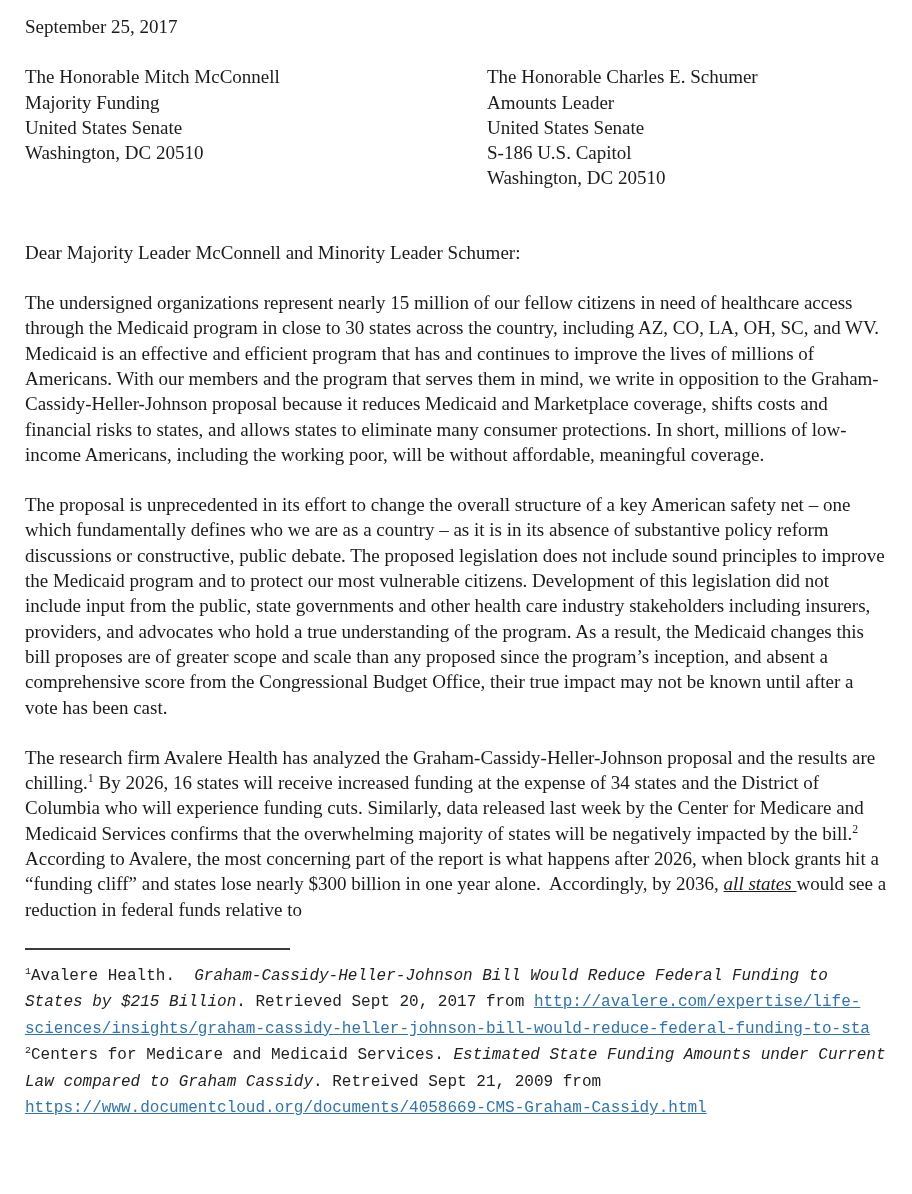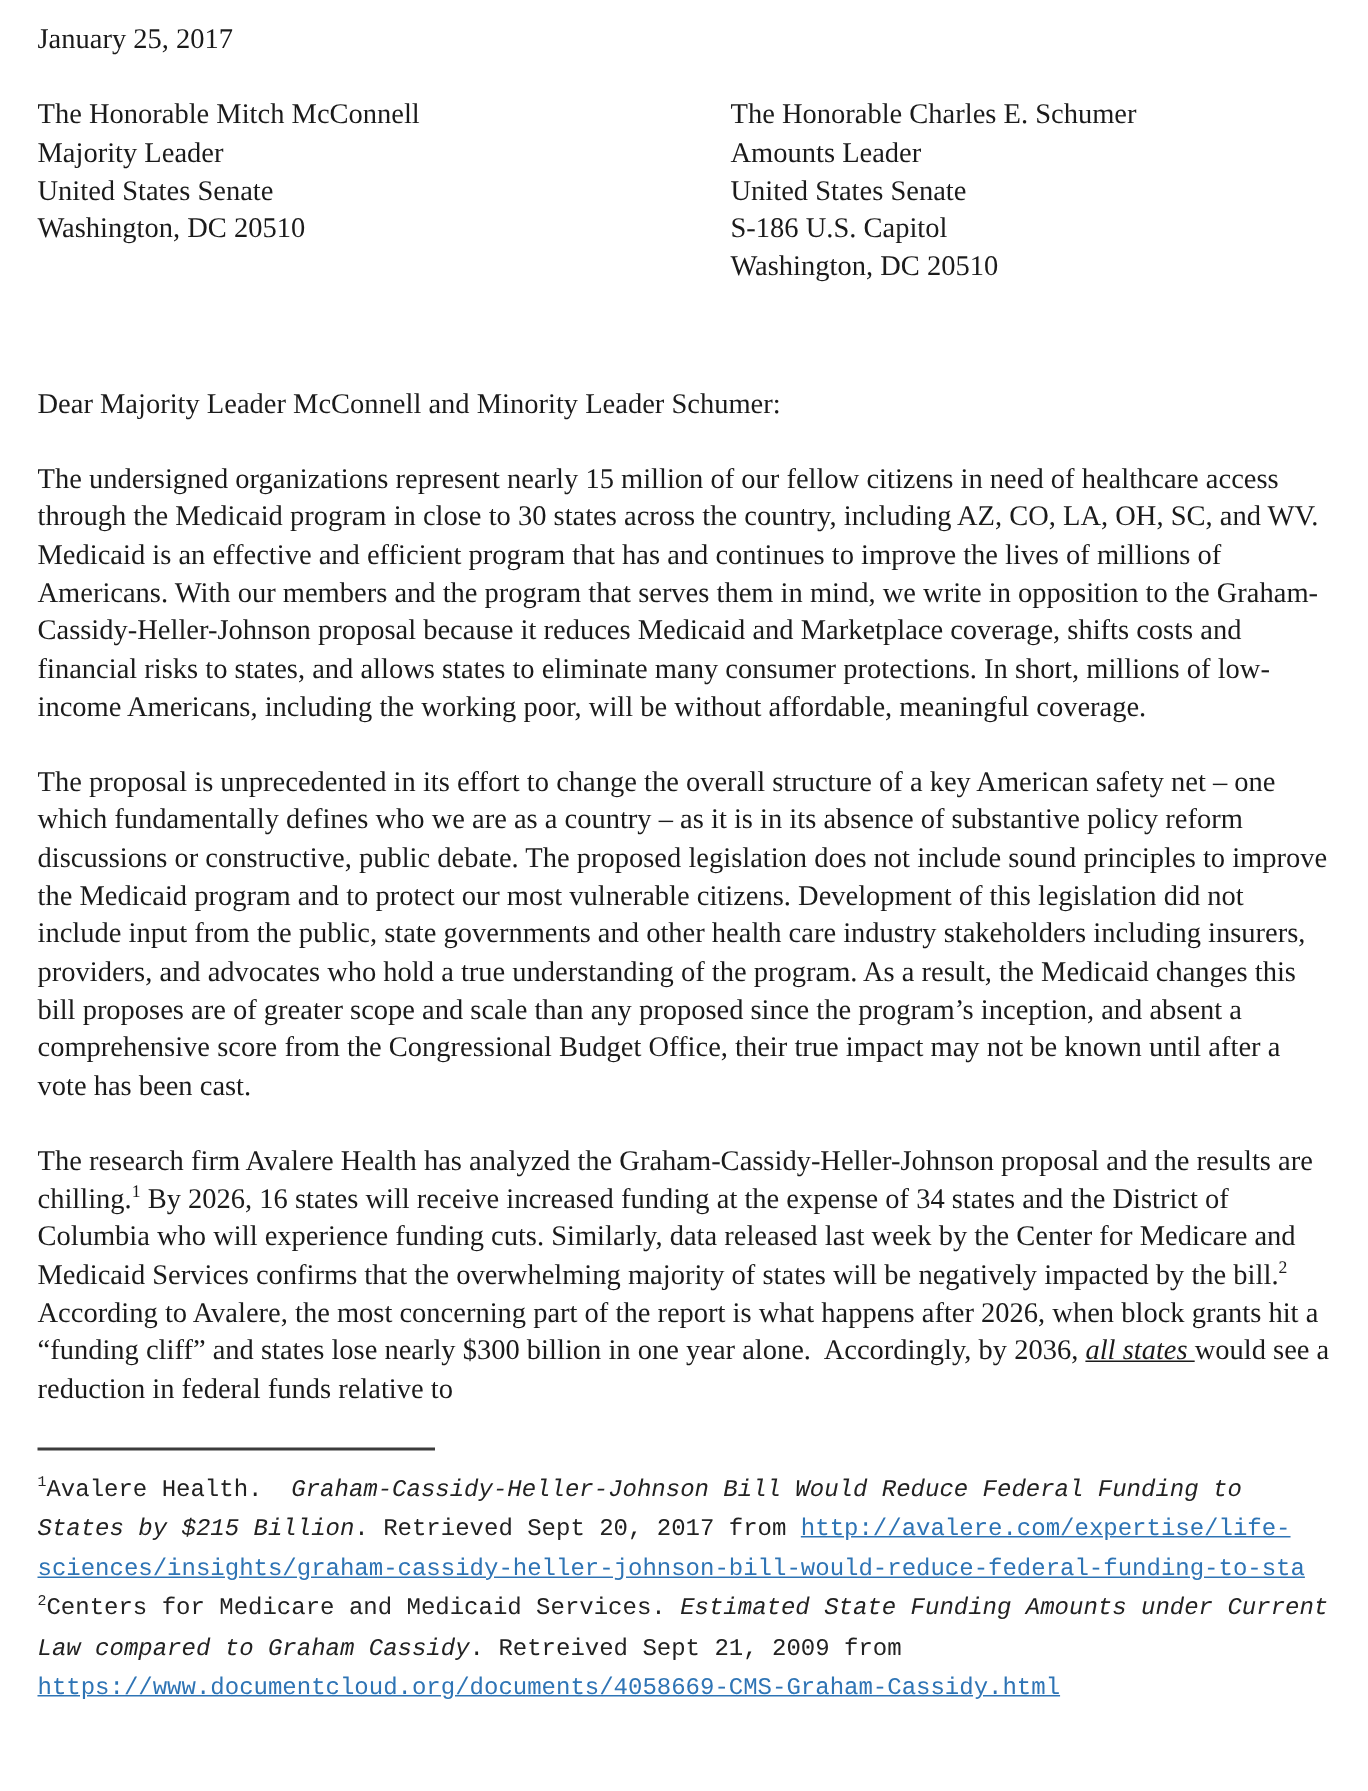--- a/index.html
+++ b/index.html
@@ -17,21 +17,21 @@
     width: 912px;
     height: 1194px;
     padding: 14px 24px 0 25px;
   }
   .date { margin-top: 0; }
   .addr-grid {
     display: grid;
     grid-template-columns: 462px 1fr;
     margin-top: 25px;
   }
-  .salutation { margin-top: 66px; }
+  .salutation { margin-top: 49px; }
   .para {
     margin-top: 25px;
     white-space: pre-wrap;
   }
   .b { font-weight: normal; }
   .i { font-style: italic; }
   .u { text-decoration: underline; }
   sup {
     font-size: 62%;
     line-height: 0;
@@ -56,26 +56,26 @@
     text-decoration: underline;
     cursor: pointer;
     word-break: normal;
   }
 </style>
 </head>
 <body>
 
 <div class="page">
 
-  <div class="date">January 25, 2017</div>
+  <div class="date">September 25, 2017</div>
 
   <div class="addr-grid">
     <div>
       <div>The Honorable Mitch McConnell</div>
-      <div>Majority Leader</div>
+      <div>Majority Funding</div>
       <div>United States Senate</div>
       <div>Washington, DC 20510</div>
     </div>
     <div>
       <div>The Honorable Charles E. Schumer</div>
       <div>Amounts Leader</div>
       <div>United States Senate</div>
       <div>S-186 U.S. Capitol</div>
       <div>Washington, DC 20510</div>
     </div>

